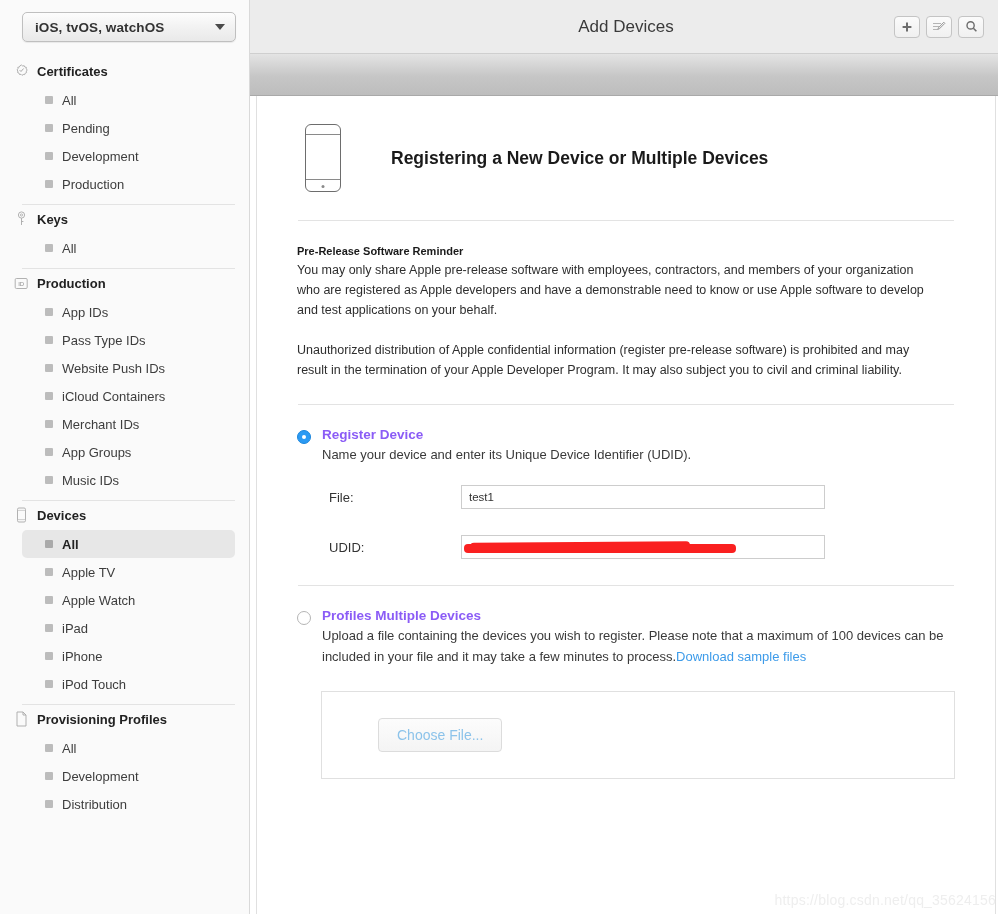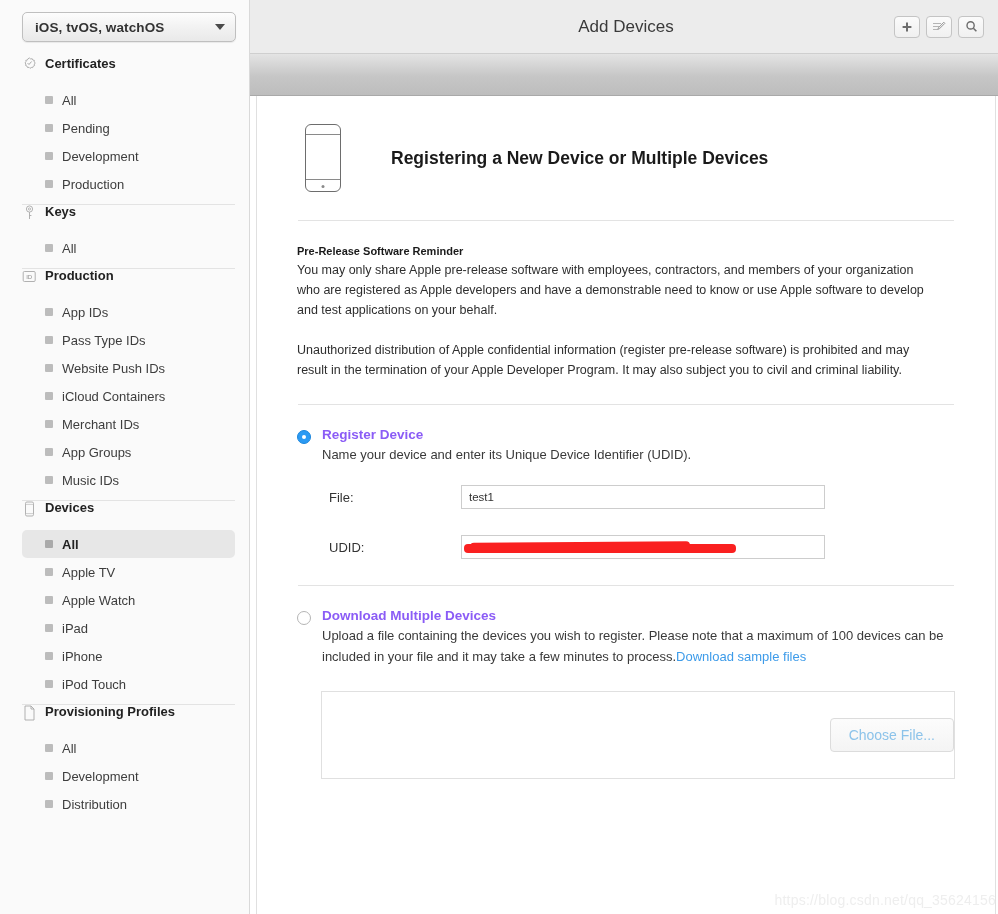--- a/index.html
+++ b/index.html
@@ -59,22 +59,23 @@
     content: "";
     position: absolute;
     left: 22px; right: 14px;
     top: 0;
     height: 1px;
     background: #e3e3e3;
   }
   .group-header {
     position: relative;
     display: flex;
+    align-items: center;
     height: 30px;
-    padding-left: 22px;
+    padding-left: 14px;
     margin-top: 6px;
   }
   .group-icon {
     width: 15px; height: 17px;
     margin-right: 8px;
     display: inline-flex;
     align-items: center;
     justify-content: center;
     flex: 0 0 15px;
   }
@@ -327,21 +328,20 @@
   .upload-box {
     margin-top: 24px;
     margin-left: 24px;
     width: 634px;
     height: 88px;
     border: 1px solid #e0e0e0;
     background: #fff;
     display: flex;
     align-items: center;
     padding-left: 56px;
-    justify-content: flex-end;
   }
   .choose-btn {
     border: 1px solid #dcdcdc;
     border-radius: 4px;
     background: linear-gradient(to bottom, #fcfcfc, #f4f4f4);
     color: #8cc3ea;
     font-size: 14px;
     padding: 8px 18px;
   }
 
@@ -598,21 +598,21 @@
             </div>
           </div>
         </div>
 
         <div class="hr"></div>
 
         <div>
           <div class="option-row">
             <span class="radio"></span>
             <div>
-              <div class="opt-title">Download Multiple Devices</div>
+              <div class="opt-title">Profiles Multiple Devices</div>
               <div class="opt-desc"><span>Upload a file containing the devices you wish to register. Please note that a maximum of 100 devices can be included in your file and it may take a few minutes to process.</span><a href="#">Download sample files</a></div>
             </div>
           </div>
 
           <div class="upload-box">
             <div class="choose-btn">Choose File...</div>
           </div>
         </div>
 
       </div>

